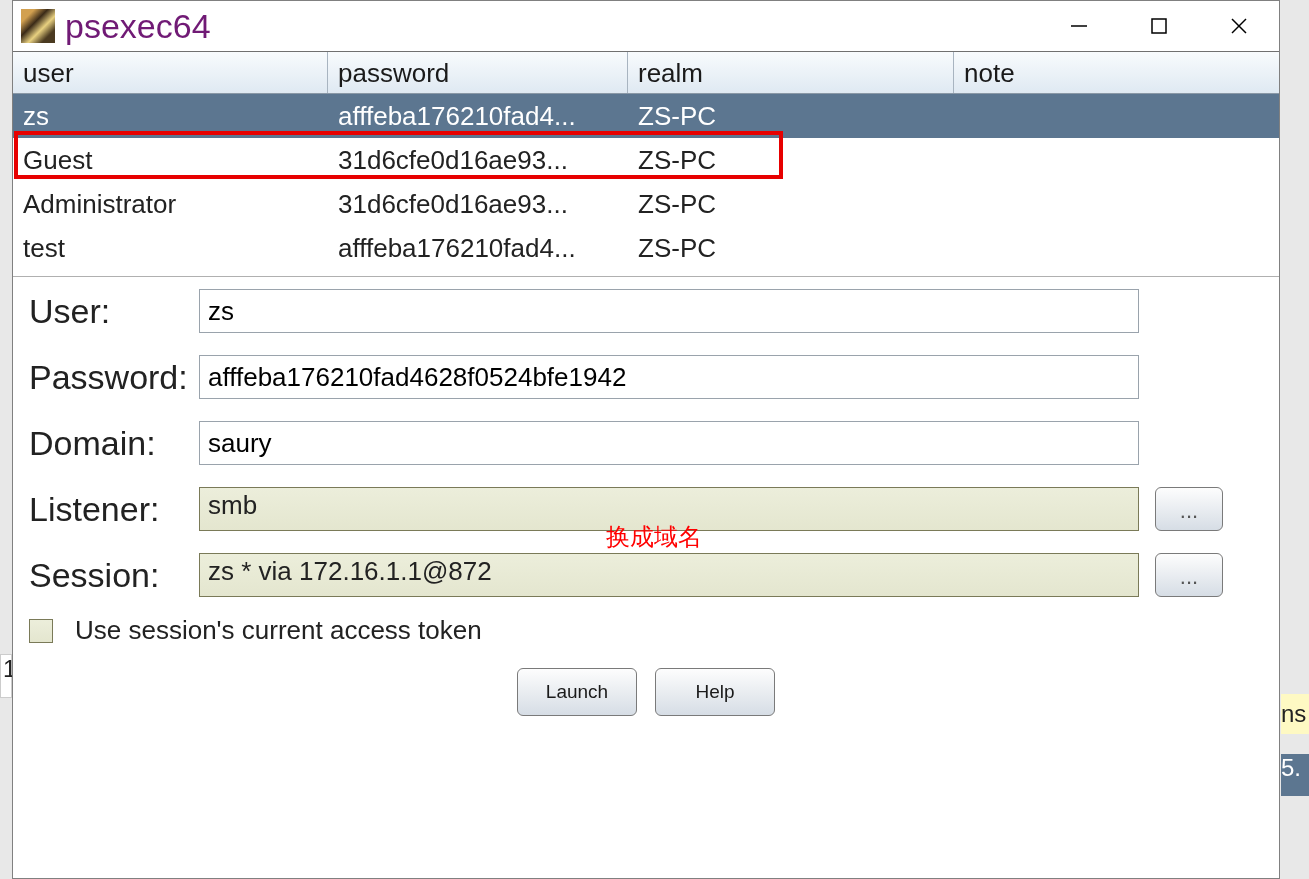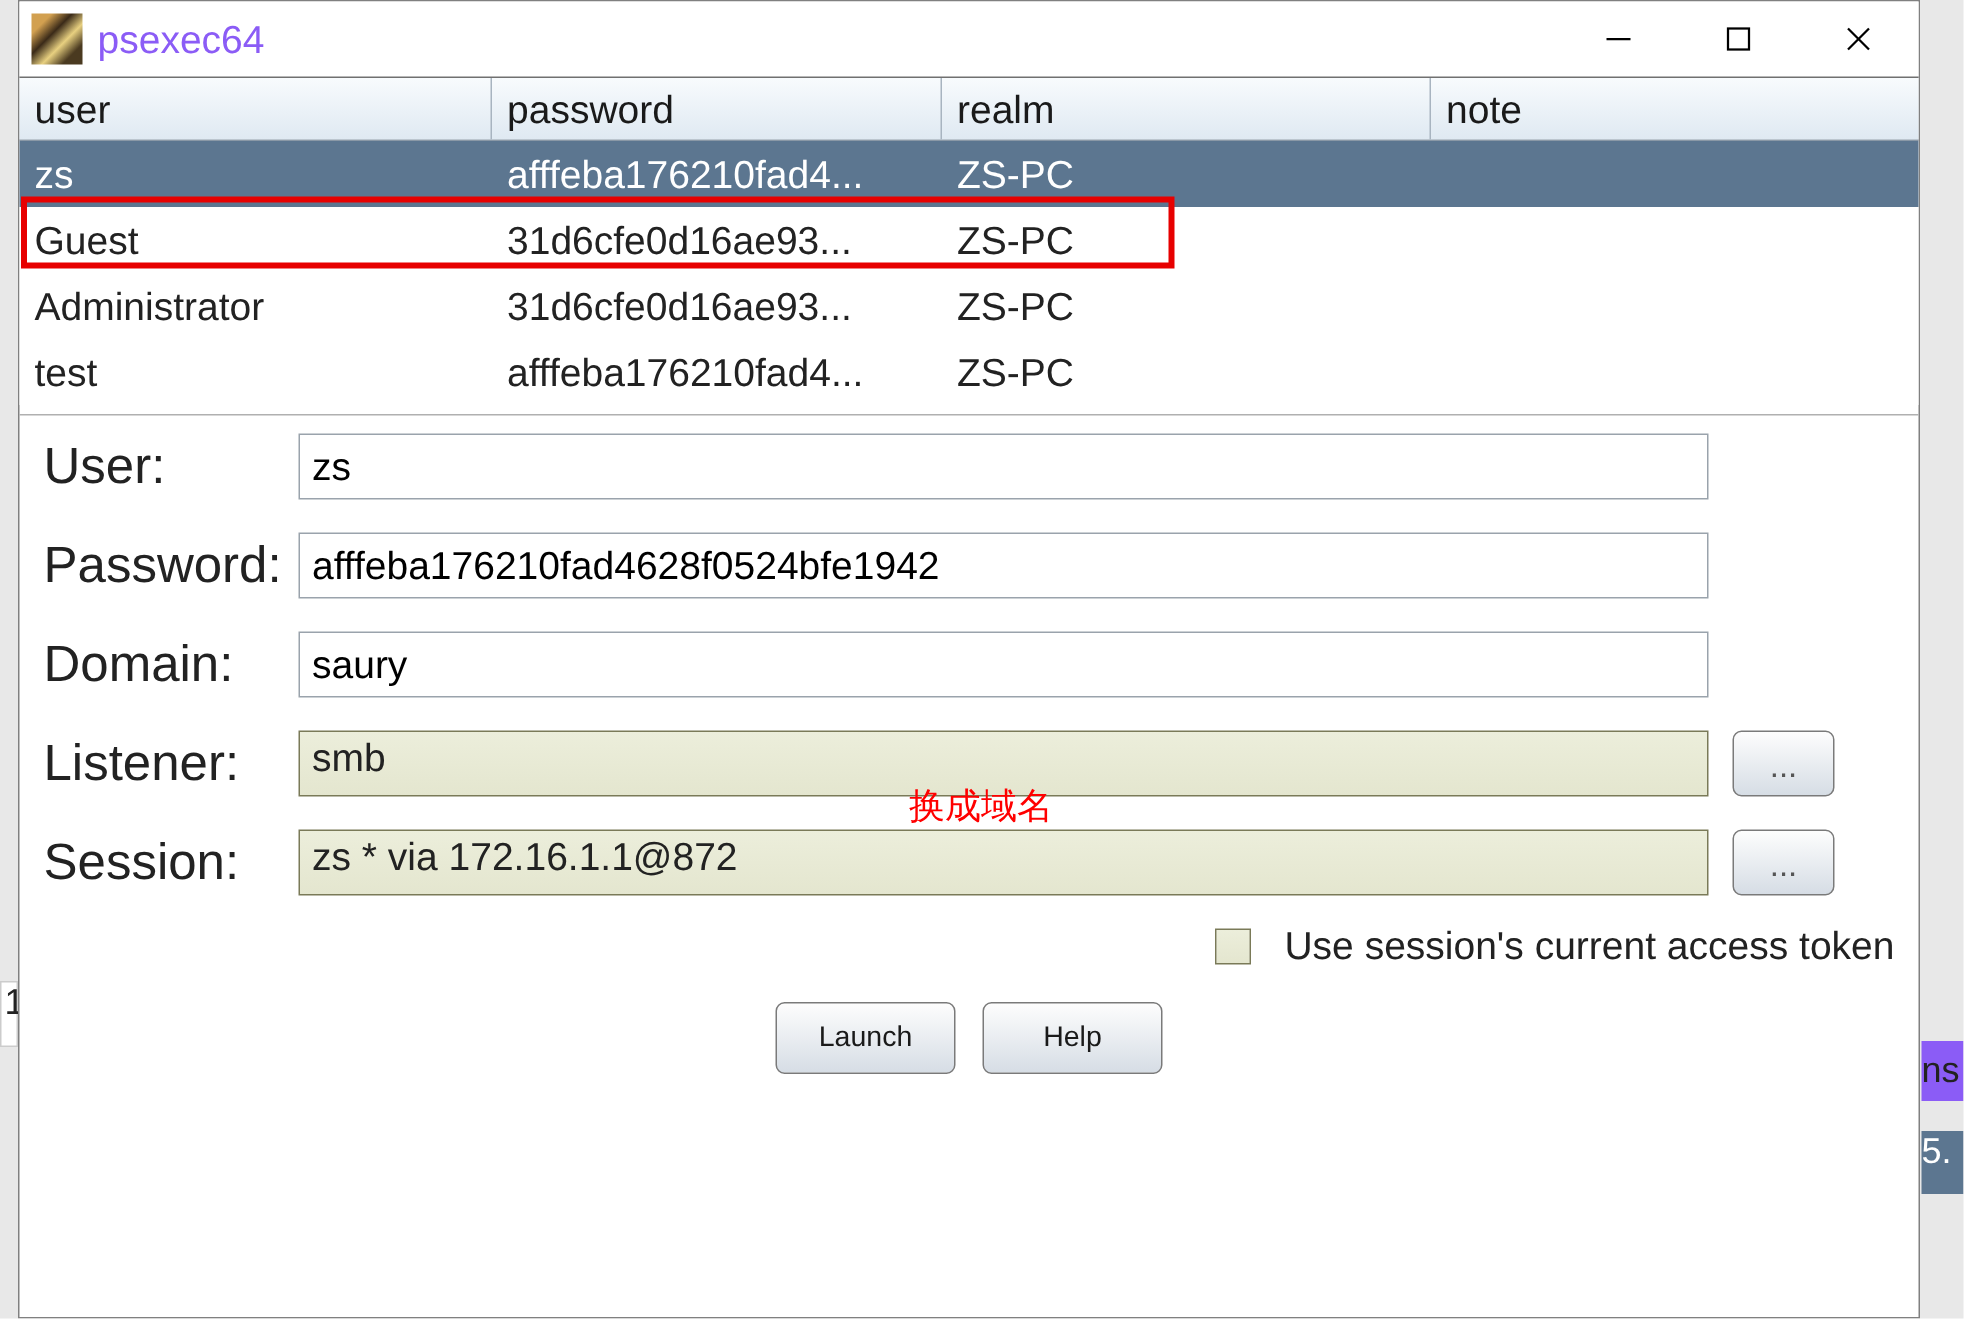--- a/index.html
+++ b/index.html
@@ -27,21 +27,21 @@
     display: flex;
     align-items: center;
     background: #ffffff;
     padding-left: 8px;
   }
   .title-icon {
     width: 34px; height: 34px;
     background: linear-gradient(135deg, #d2a050 20%, #3a2a18 40%, #e8d080 60%, #4a3a20 80%);
     margin-right: 10px;
   }
-  .title-text { font-size: 26px; color: #8b5cf6; text-align: right; }
+  .title-text { font-size: 34px; color: #701a75; text-align: right; }
   .win-controls {
     margin-left: auto;
     display: flex;
     gap: 0;
   }
   .win-btn {
     width: 80px; height: 50px;
     display: flex; align-items: center; justify-content: center;
     font-size: 22px; color: #000;
   }
@@ -116,21 +116,20 @@
     color: #ff0000;
     font-size: 24px;
     left: 606px;
     top: 521px;
     font-family: "SimSun","Microsoft YaHei",sans-serif;
   }
   .checkbox-row {
     display: flex; align-items: center; gap: 22px;
     padding: 8px 16px 12px 16px;
     font-size: 26px;
-    justify-content: flex-end;
   }
   .cbox {
     width: 24px; height: 24px;
     border: 1px solid #7a7a58;
     background: linear-gradient(#eceedb, #e4e6cf);
   }
   .button-row {
     display: flex; justify-content: center; gap: 18px;
     padding: 10px 0 0 0;
   }
@@ -147,21 +146,21 @@
   
   .bg-strip1 {
     position: absolute;
     left: 0; top: 654px; width: 12px; height: 44px;
     background: #fff; border: 1px solid #ccc;
     font-size: 24px; padding-left: 2px; color: #222;
   }
   .bg-strip2 {
     position: absolute;
     right: 0; top: 694px; width: 28px; height: 40px;
-    background: #8b5cf6; font-size: 24px; color: #222;
+    background: #fef9c3; font-size: 24px; color: #222;
     display:flex; align-items:center;
   }
   .bg-strip3 {
     position: absolute;
     right: 0; top: 738px; width: 28px; height: 60px;
     font-size: 24px; color: #fff;
     display:flex; align-items:center;
   }
   .bg-band {
     position: absolute;

